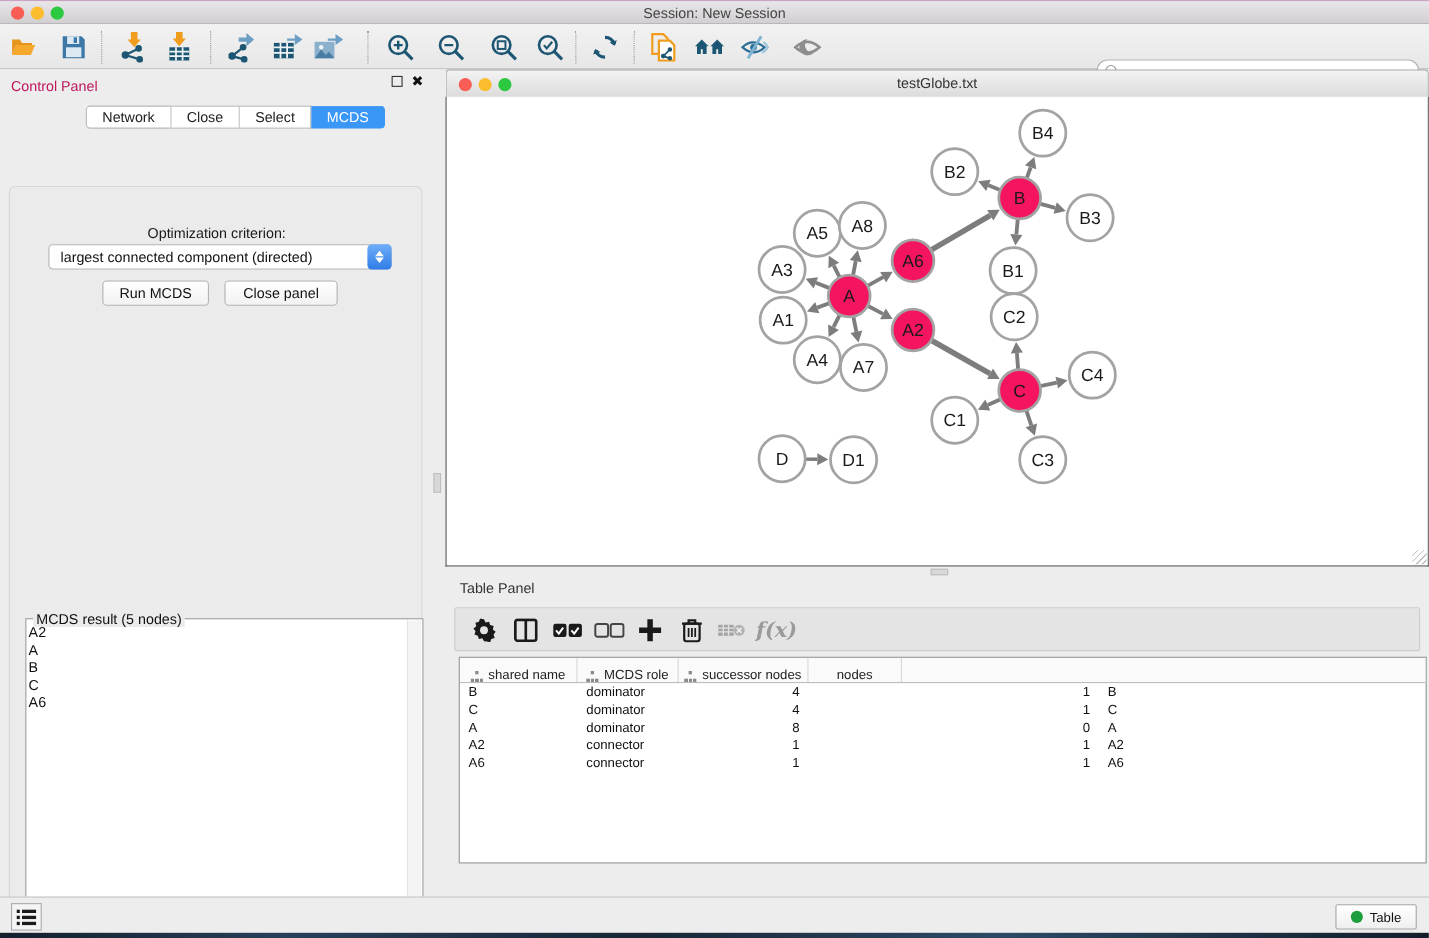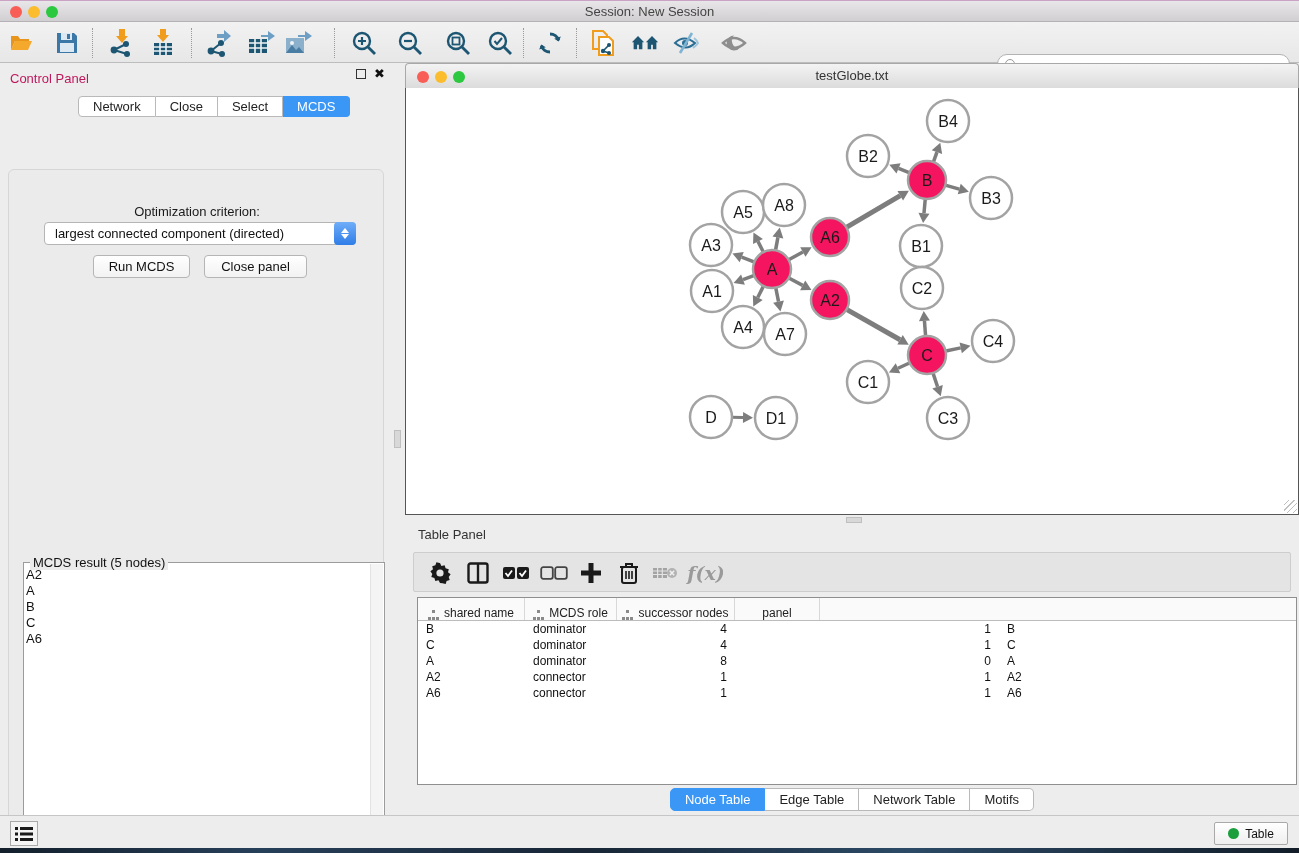--- a/index.html
+++ b/index.html
@@ -502,21 +502,21 @@
         </div>
         <div class="th" style="width: 92px;">
           <span class="tree-ico"></span>
           <span>MCDS role</span>
         </div>
         <div class="th" style="width: 118px;">
           <span class="tree-ico"></span>
           <span>successor nodes</span>
         </div>
         <div class="th" style="width: 85px;">
-          <span>panel</span>
+          <span>nodes</span>
         </div>
       </div>
     <div id="tp-body">
         <div class="tr">
           <div class="td" style="width: 107px;">B</div>
           <div class="td" style="width: 92px;">dominator</div>
           <div class="td num" style="width: 118px;">4</div>
           <div class="td num" style="width: 264px;">1</div>
           <div class="td" style="width: 85px;">B</div>
         </div>
@@ -543,28 +543,20 @@
         </div>
         <div class="tr">
           <div class="td" style="width: 107px;">A6</div>
           <div class="td" style="width: 92px;">connector</div>
           <div class="td num" style="width: 118px;">1</div>
           <div class="td num" style="width: 264px;">1</div>
           <div class="td" style="width: 85px;">A6</div>
         </div>
       </div>
   </div>
-  <div id="tp-tabs">
-      <div class="seg-wrap" id="tp-tabs-wrap">
-        <div class="seg-tab active">Node Table</div>
-        <div class="seg-tab">Edge Table</div>
-        <div class="seg-tab">Network Table</div>
-        <div class="seg-tab">Motifs</div>
-      </div>
-    </div>
 </div>
 
 <div id="statusbar" class="abs">
   <div id="list-btn">
     <svg width="18" height="16" viewBox="0 0 18 16">
         <rect x="0" y="1" width="3" height="3" fill="#1a1a1a"></rect>
         <rect x="5" y="1" width="13" height="3" fill="#1a1a1a"></rect>
         <rect x="0" y="6.5" width="3" height="3" fill="#1a1a1a"></rect>
         <rect x="5" y="6.5" width="13" height="3" fill="#1a1a1a"></rect>
         <rect x="0" y="12" width="3" height="3" fill="#1a1a1a"></rect>

